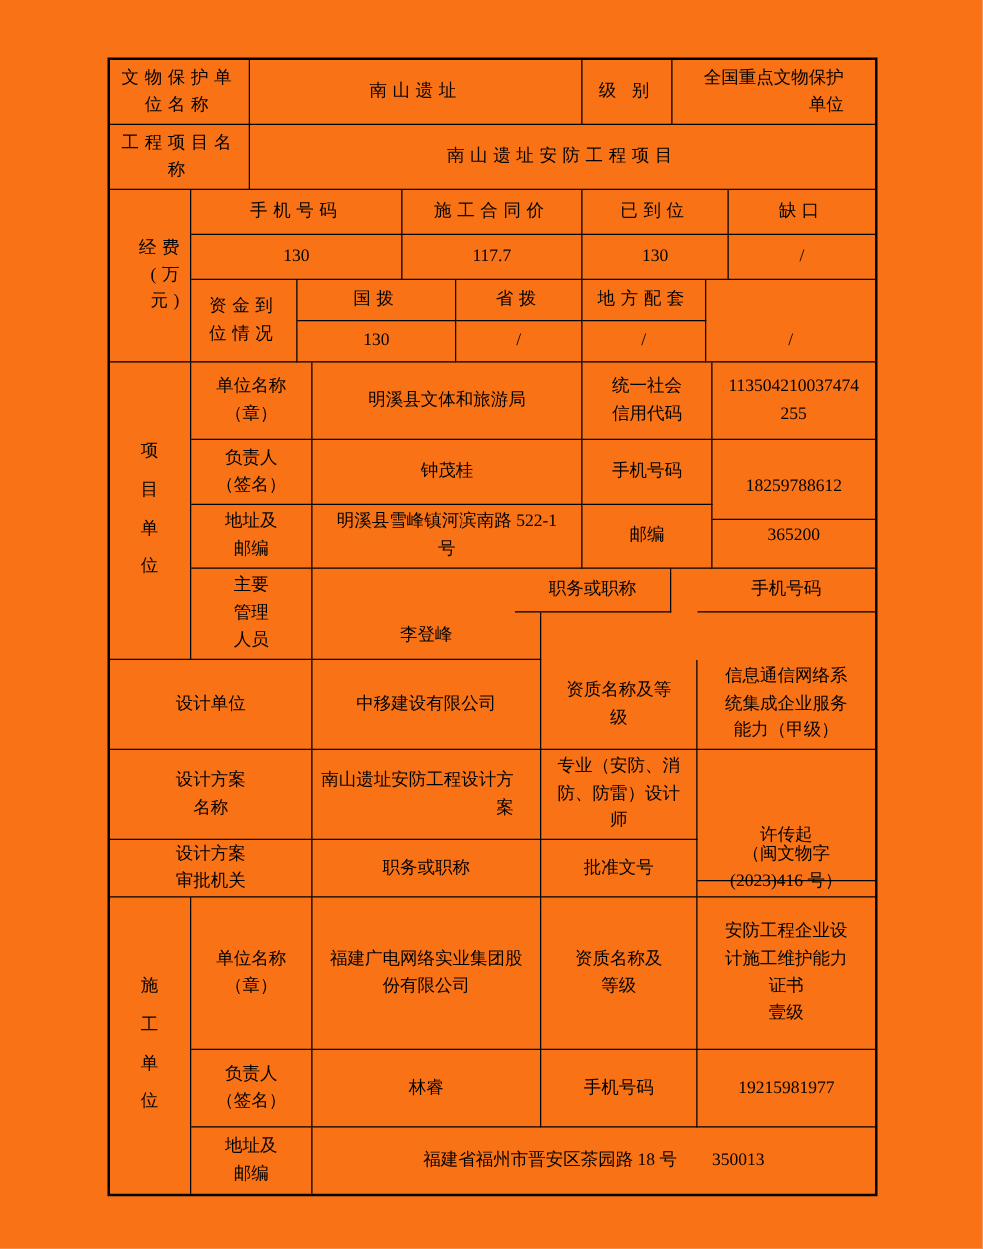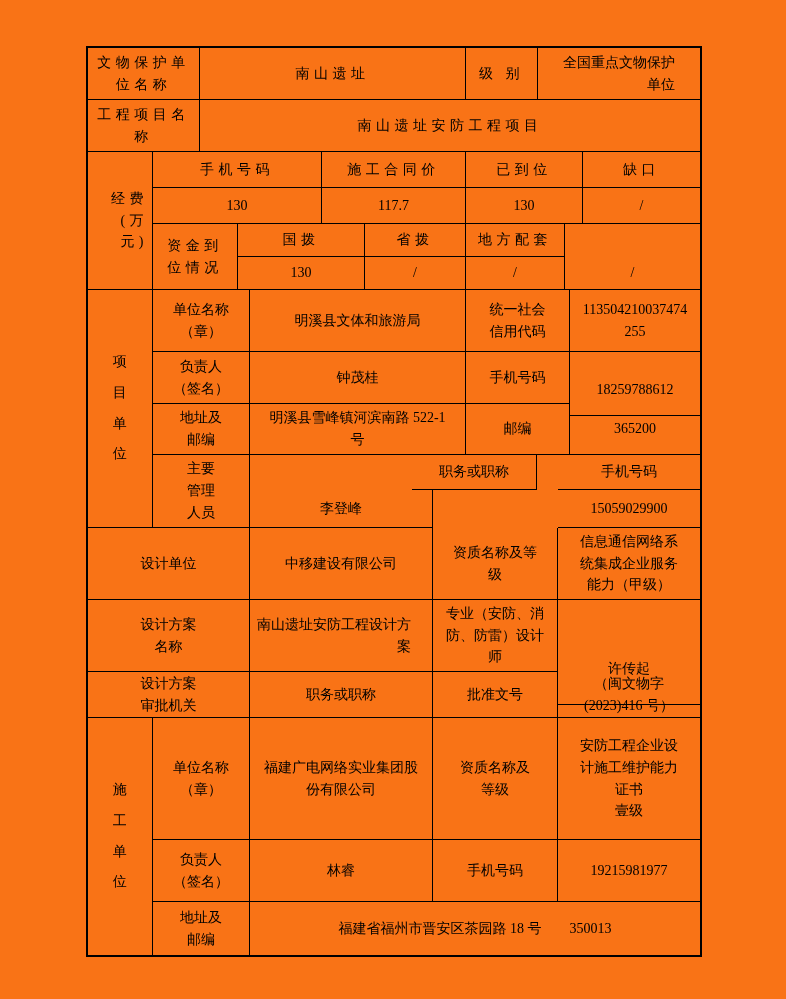--- a/index.html
+++ b/index.html
@@ -96,21 +96,20 @@
     <div class="c" style="left:378px;top:356px;width:104px;height:51px;">邮编</div>
     <div class="c num br" style="left:482px;top:356px;width:130px;height:51px;">365200</div>
 
     <div class="c" style="left:65px;top:407px;width:97px;height:73px;">主要
 管理
 人员</div>
     <div class="c" style="left:324px;top:407px;width:125px;height:35px;">职务或职称</div>
     <div class="c br" style="left:470px;top:407px;width:142px;height:35px;">手机号码</div>
 
     <div class="c" style="left:162px;top:442px;width:183px;height:38px;">李登峰</div>
-    <div class="c num br" style="left:470px;top:442px;width:142px;height:38px;">15059029900</div>
 
     <div class="c" style="left:0;top:480px;width:162px;height:72px;">设计单位</div>
     <div class="c" style="left:162px;top:480px;width:183px;height:72px;">中移建设有限公司</div>
     <div class="c" style="left:345px;top:480px;width:125px;height:72px;">资质名称及等
 级</div>
     <div class="c br" style="left:470px;top:480px;width:142px;height:72px;">信息通信网络系
 统集成企业服务
 能力（甲级）</div>
 
     <div class="c" style="left:0;top:552px;width:162px;height:72px;">设计方案

